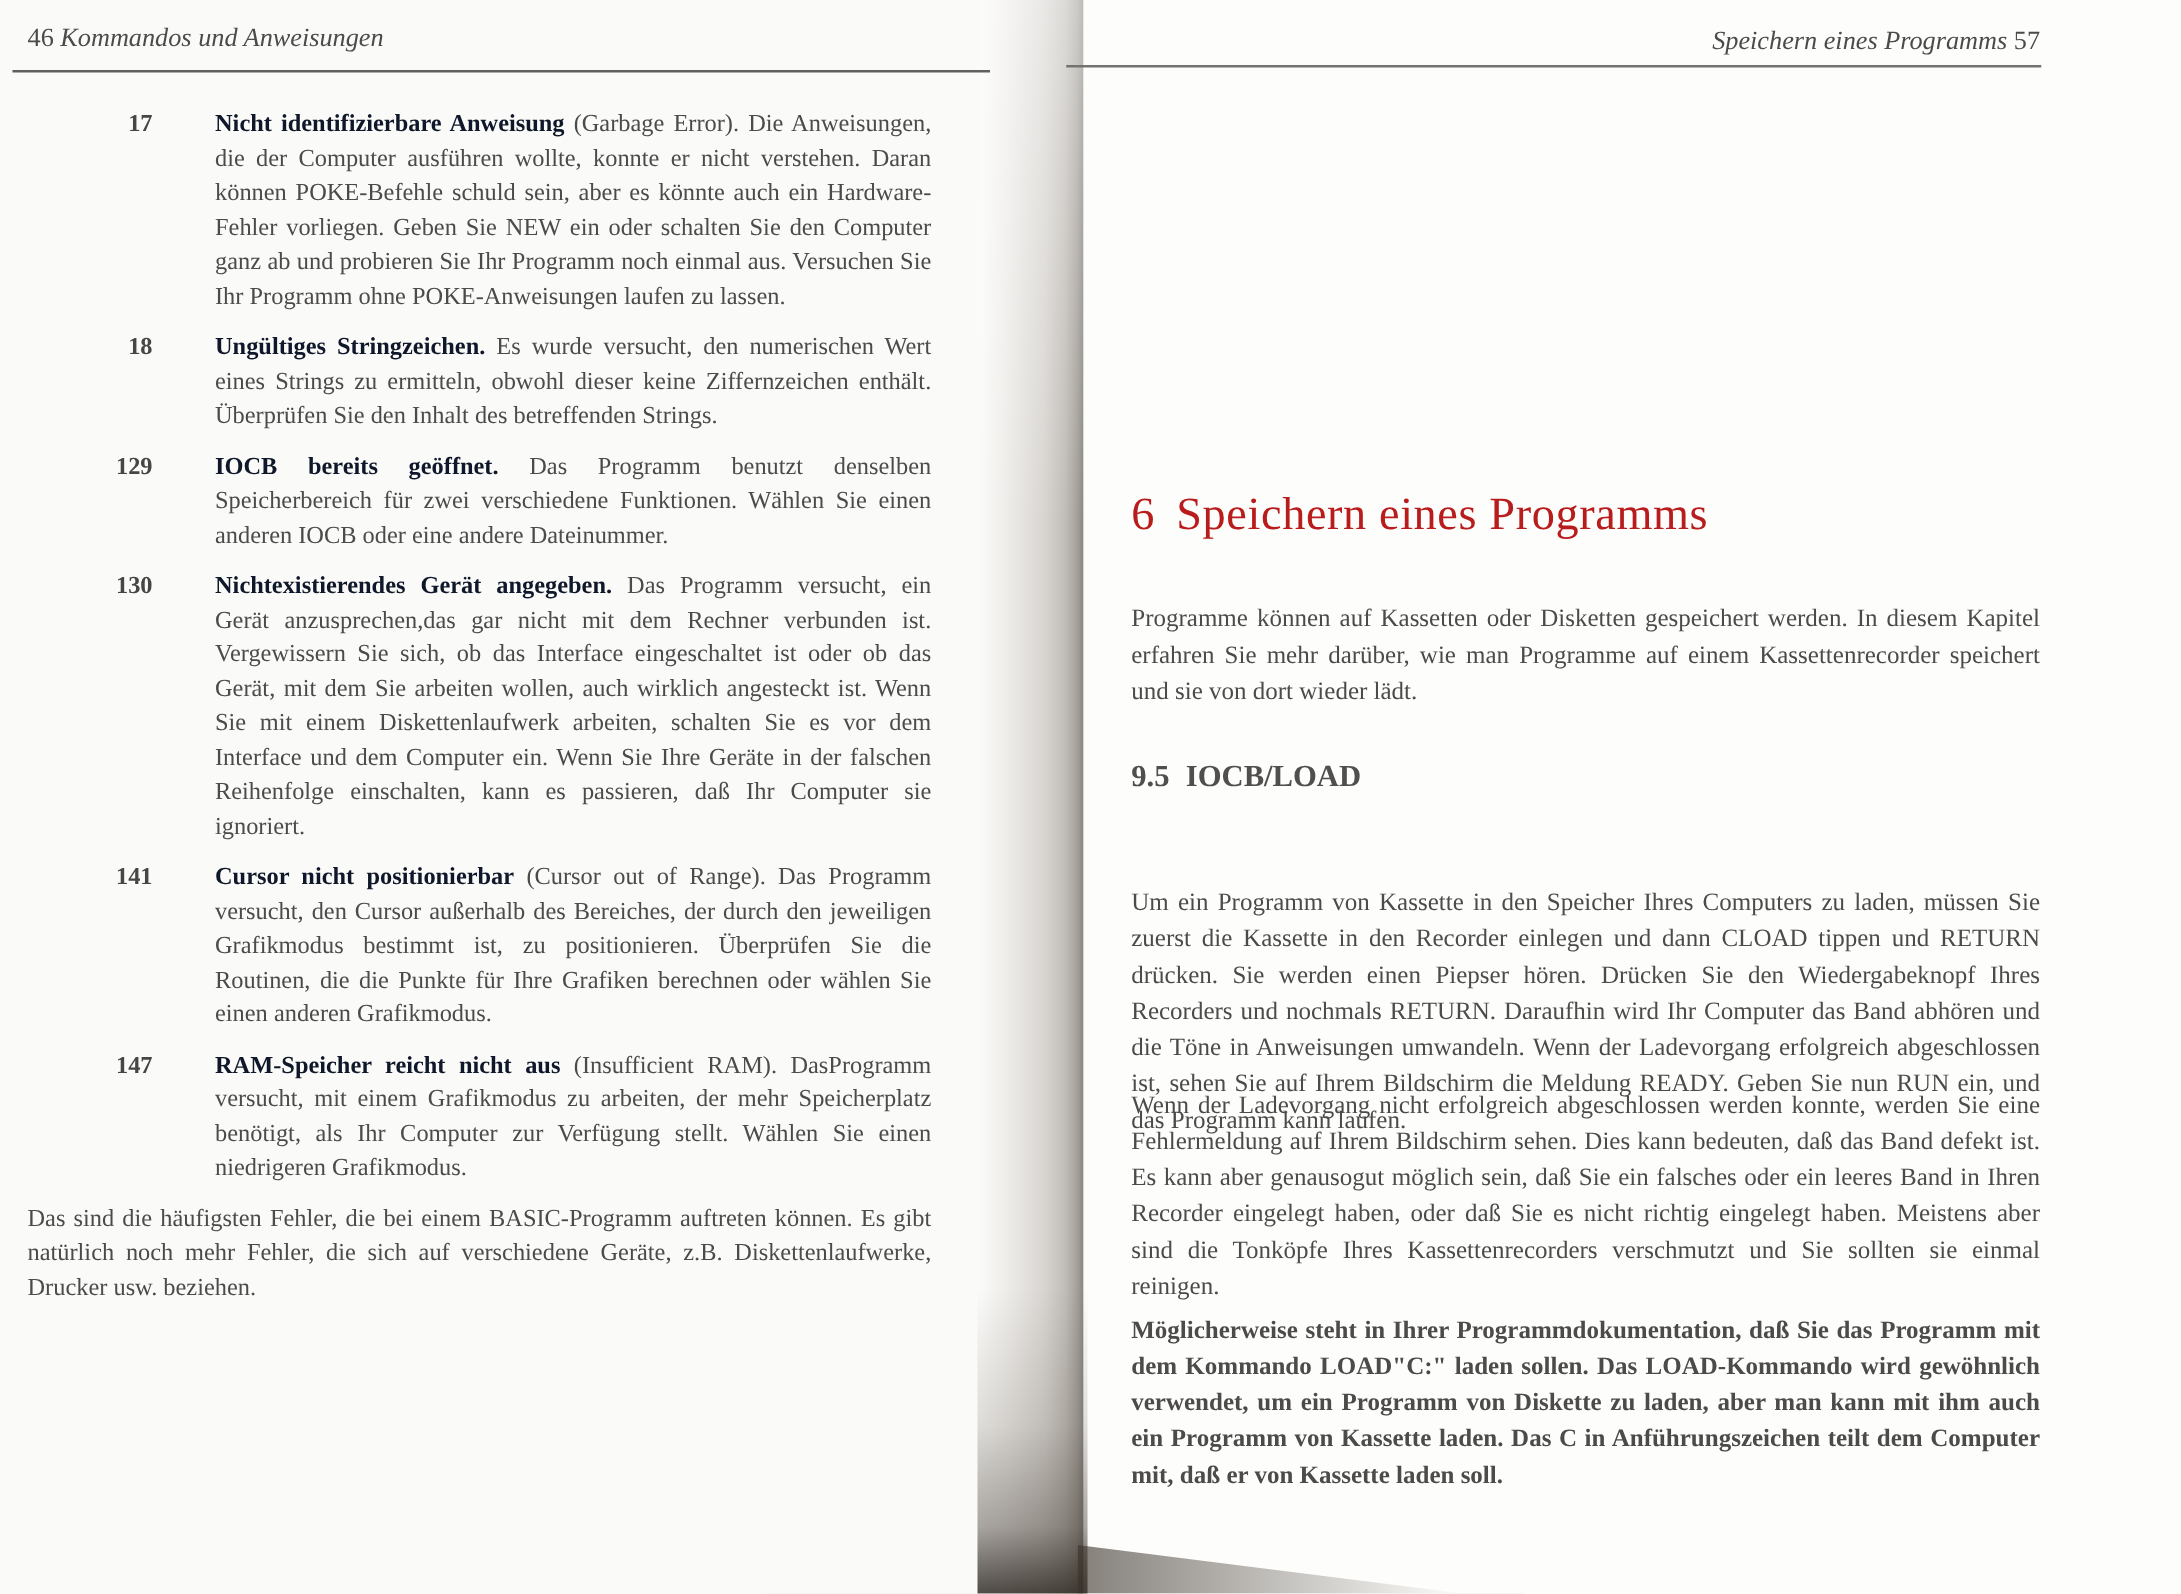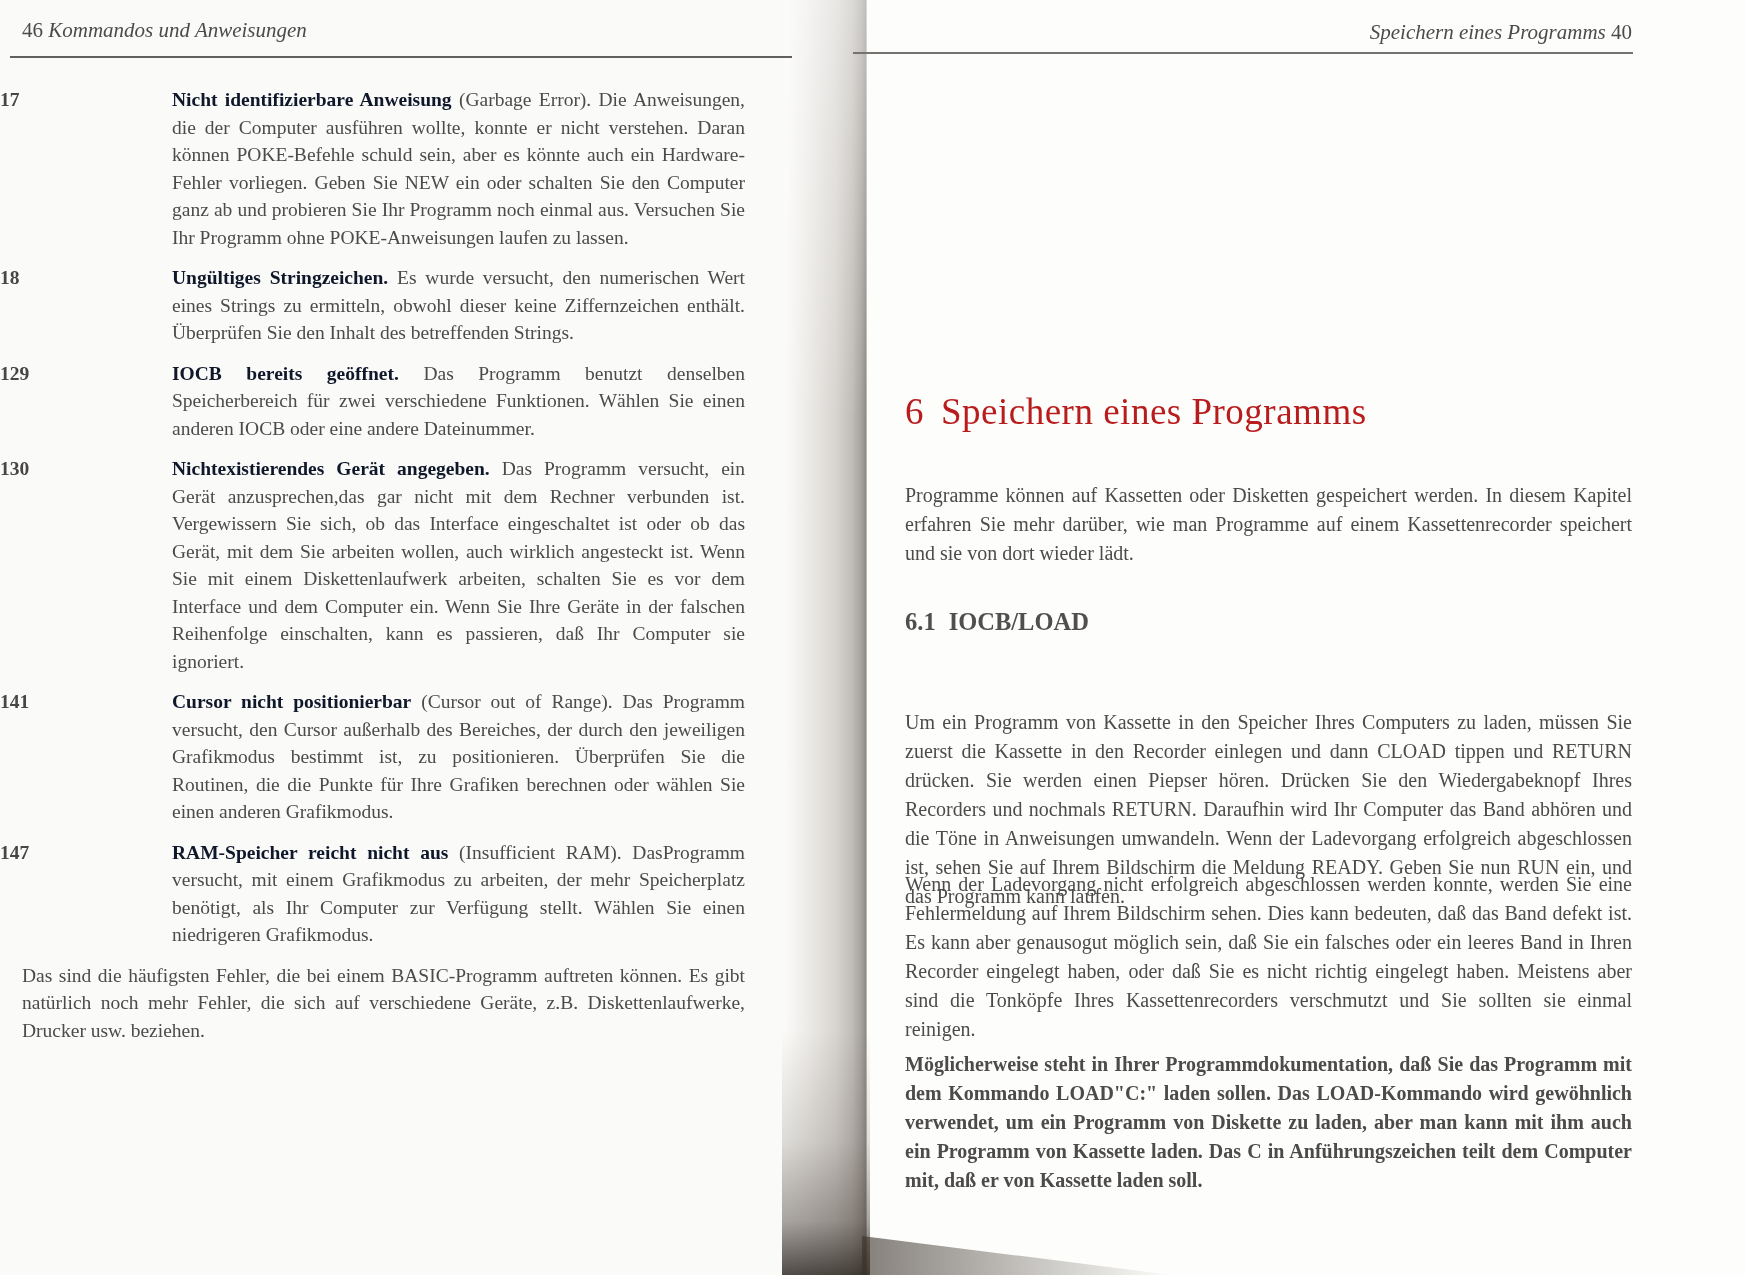--- a/index.html
+++ b/index.html
@@ -52,21 +52,21 @@
   .lp-rule{position:absolute;left:10px;top:56px;width:782px;height:2px;background:#61605d;z-index:2;}
   .rp-header{position:absolute;right:113px;top:20px;z-index:2;font-size:21px;white-space:nowrap;color:#4c4b49;}
   .rp-header .running-title{font-style:italic;}
   .rp-rule{position:absolute;left:-14px;top:52px;width:780px;height:2px;background:#747370;z-index:2;}
 
   
   .lp-content{position:absolute;left:0;top:86px;width:745px;z-index:2;}
   .error-item{display:flex;margin-bottom:13px;}
   .error-code{
     flex:0 0 172px;box-sizing:border-box;padding-right:50px;
-    font-weight:bold;font-size:19.5px;line-height:27.5px;color:#474645;
+    text-align:right;font-weight:bold;font-size:19.5px;line-height:27.5px;color:#474645;
   }
   .error-text{
     flex:1;text-align:justify;font-size:19.5px;line-height:27.5px;color:#4c4b49;
   }
   .error-text b{color:#0f172a;}
   .lp-footer{
     margin-top:12px;padding-left:22px;
     text-align:justify;font-size:19.5px;line-height:27.5px;color:#4c4b49;
   }
 
@@ -138,32 +138,32 @@
       <div class="error-code">147</div>
       <div class="error-text"><b>RAM-Speicher reicht nicht aus</b><span> (Insufficient RAM). DasProgramm versucht, mit einem Grafikmodus zu arbeiten, der mehr Speicherplatz benötigt, als Ihr Computer zur Verfügung stellt. Wählen Sie einen niedrigeren Grafikmodus.</span></div>
     </div>
 
     <div class="lp-footer">Das sind die häufigsten Fehler, die bei einem BASIC-Programm auftreten können. Es gibt natürlich noch mehr Fehler, die sich auf verschiedene Geräte, z.B. Diskettenlaufwerke, Drucker usw. beziehen.</div>
   </div>
 
   <div class="right-page" style="background:transparent;z-index:2;">
     <div class="rp-header">
       <span class="running-title">Speichern eines Programms</span>
-      <span>40</span>
+      <span>57</span>
     </div>
     <div class="rp-rule"></div>
 
     <div class="chapter-heading">
       <span>6</span><span class="chapter-title">Speichern eines Programms</span>
     </div>
 
     <div class="rp-body rp-intro">Programme können auf Kassetten oder Disketten gespeichert werden. In diesem Kapitel erfahren Sie mehr darüber, wie man Programme auf einem Kassettenrecorder speichert und sie von dort wieder lädt.</div>
 
     <div class="section-heading">
-      <span>6.1</span><span class="section-title">IOCB/LOAD</span>
+      <span>9.5</span><span class="section-title">IOCB/LOAD</span>
     </div>
 
     <div class="rp-body rp-para-1">Um ein Programm von Kassette in den Speicher Ihres Computers zu laden, müssen Sie zuerst die Kassette in den Recorder einlegen und dann CLOAD tippen und RETURN drücken. Sie werden einen Piepser hören. Drücken Sie den Wiedergabeknopf Ihres Recorders und nochmals RETURN. Daraufhin wird Ihr Computer das Band abhören und die Töne in Anweisungen umwandeln. Wenn der Ladevorgang erfolgreich abgeschlossen ist, sehen Sie auf Ihrem Bildschirm die Meldung READY. Geben Sie nun RUN ein, und das Programm kann laufen.</div>
     <div class="rp-body rp-para-2">Wenn der Ladevorgang nicht erfolgreich abgeschlossen werden konnte, werden Sie eine Fehlermeldung auf Ihrem Bildschirm sehen. Dies kann bedeuten, daß das Band defekt ist. Es kann aber genausogut möglich sein, daß Sie ein falsches oder ein leeres Band in Ihren Recorder eingelegt haben, oder daß Sie es nicht richtig eingelegt haben. Meistens aber sind die Tonköpfe Ihres Kassettenrecorders verschmutzt und Sie sollten sie einmal reinigen.</div>
     <div class="rp-body rp-para-3">Möglicherweise steht in Ihrer Programmdokumentation, daß Sie das Programm mit dem Kommando LOAD"C:" laden sollen. Das LOAD-Kommando wird gewöhnlich verwendet, um ein Programm von Diskette zu laden, aber man kann mit ihm auch ein Programm von Kassette laden. Das C in Anführungszeichen teilt dem Computer mit, daß er von Kassette laden soll.</div>
   </div>
 
   <div class="gutter-bottom-dark"></div>
   <div class="corner-shadow"></div>
 

